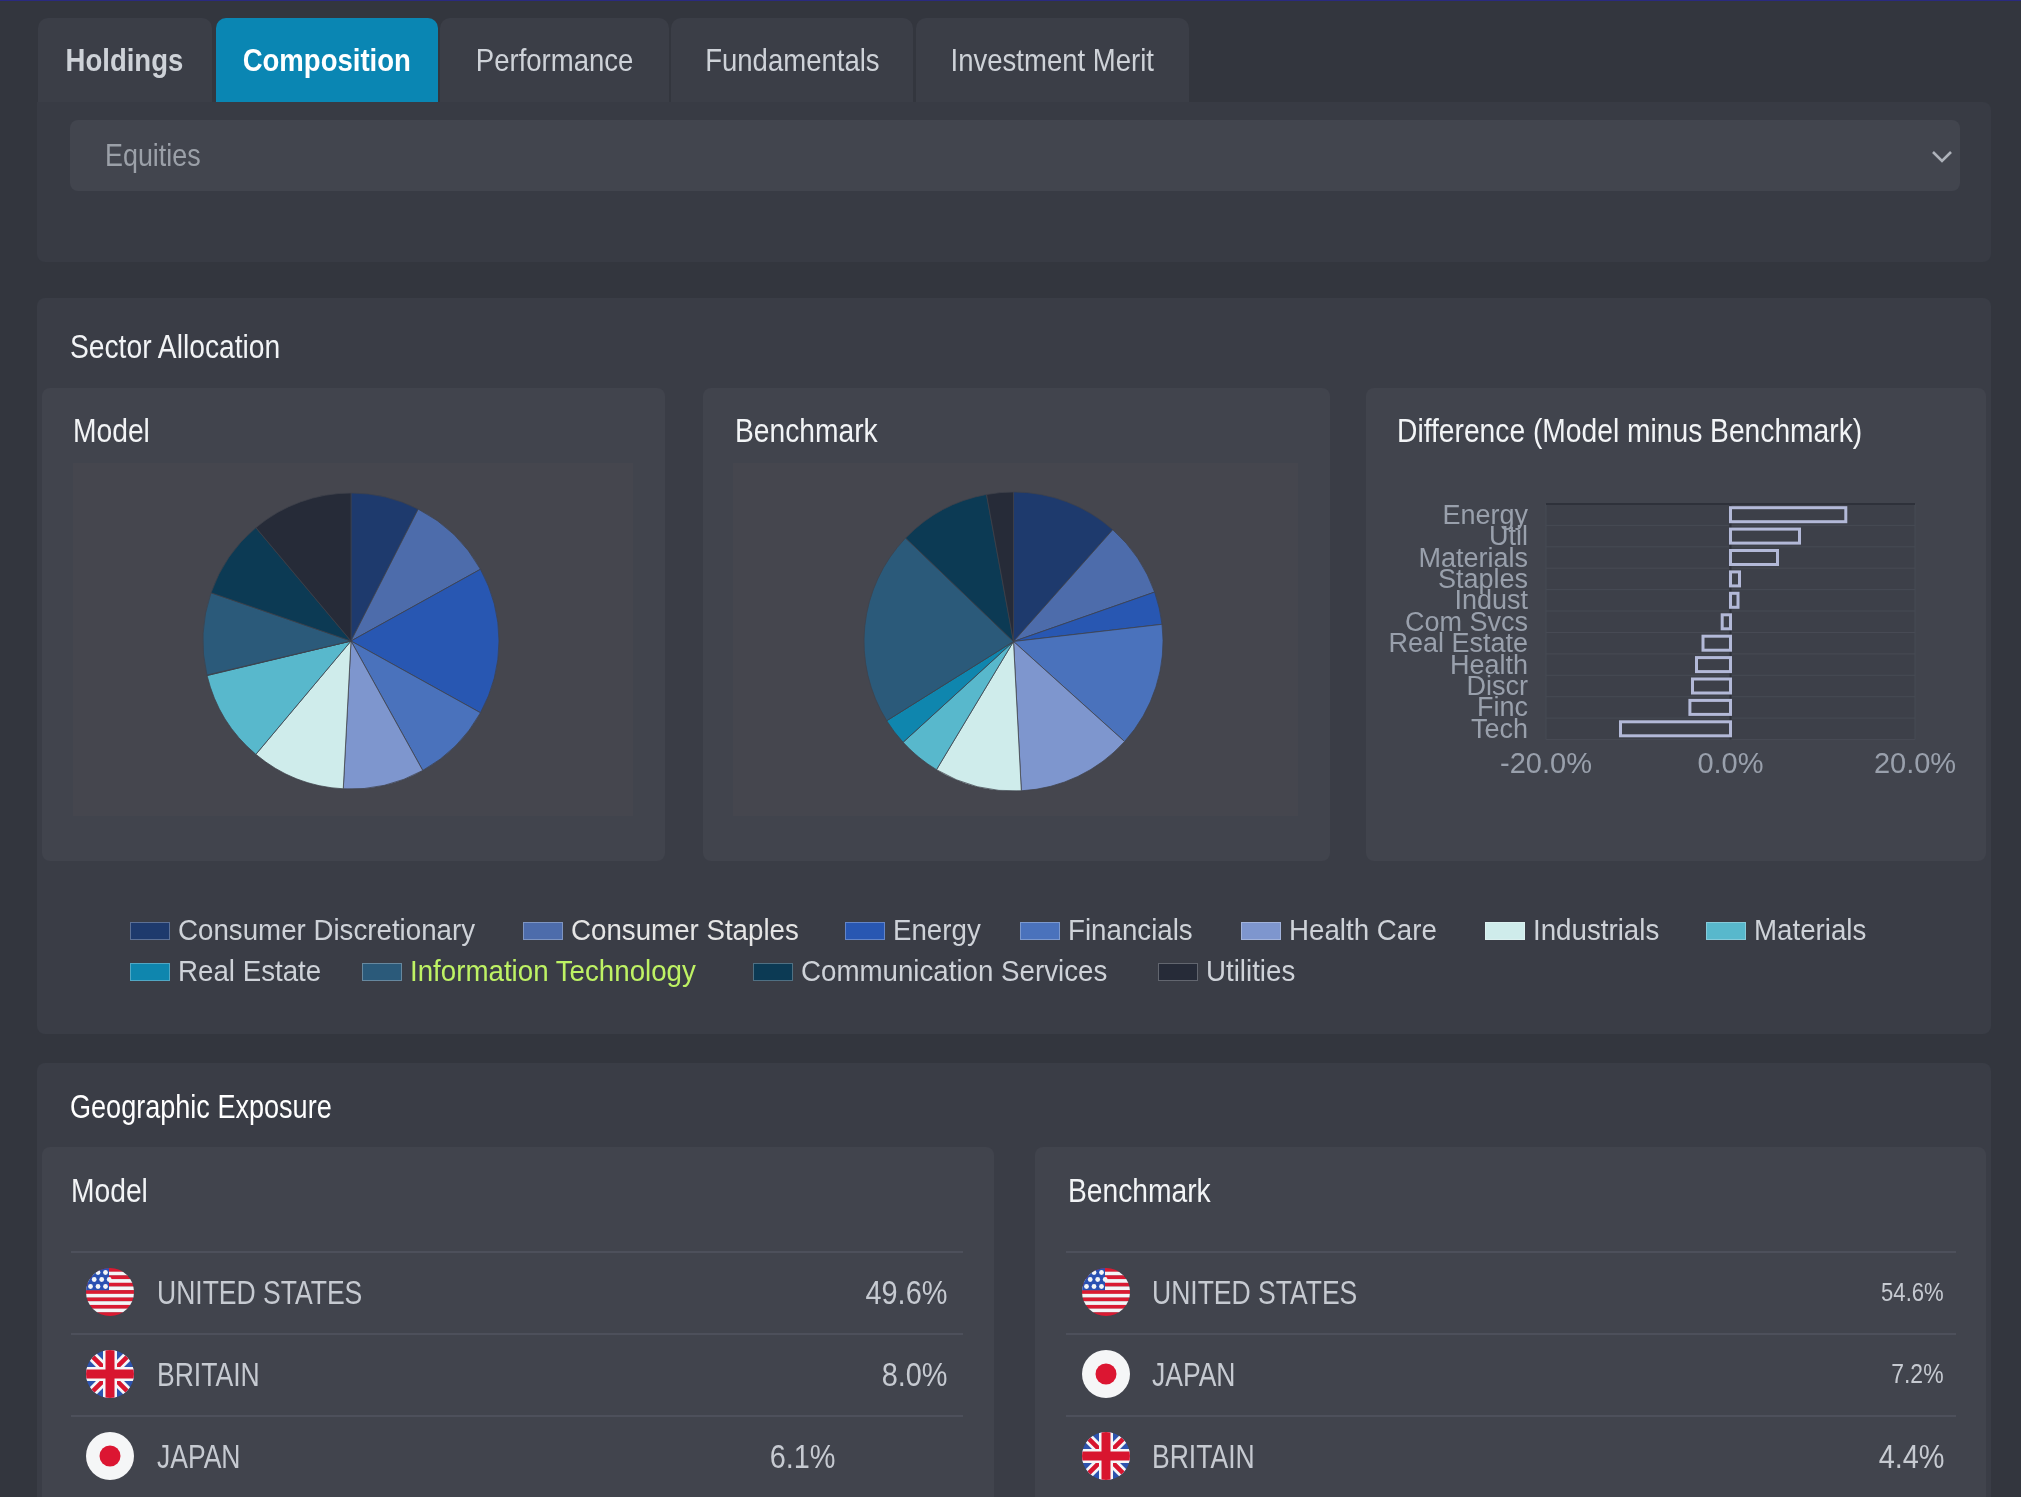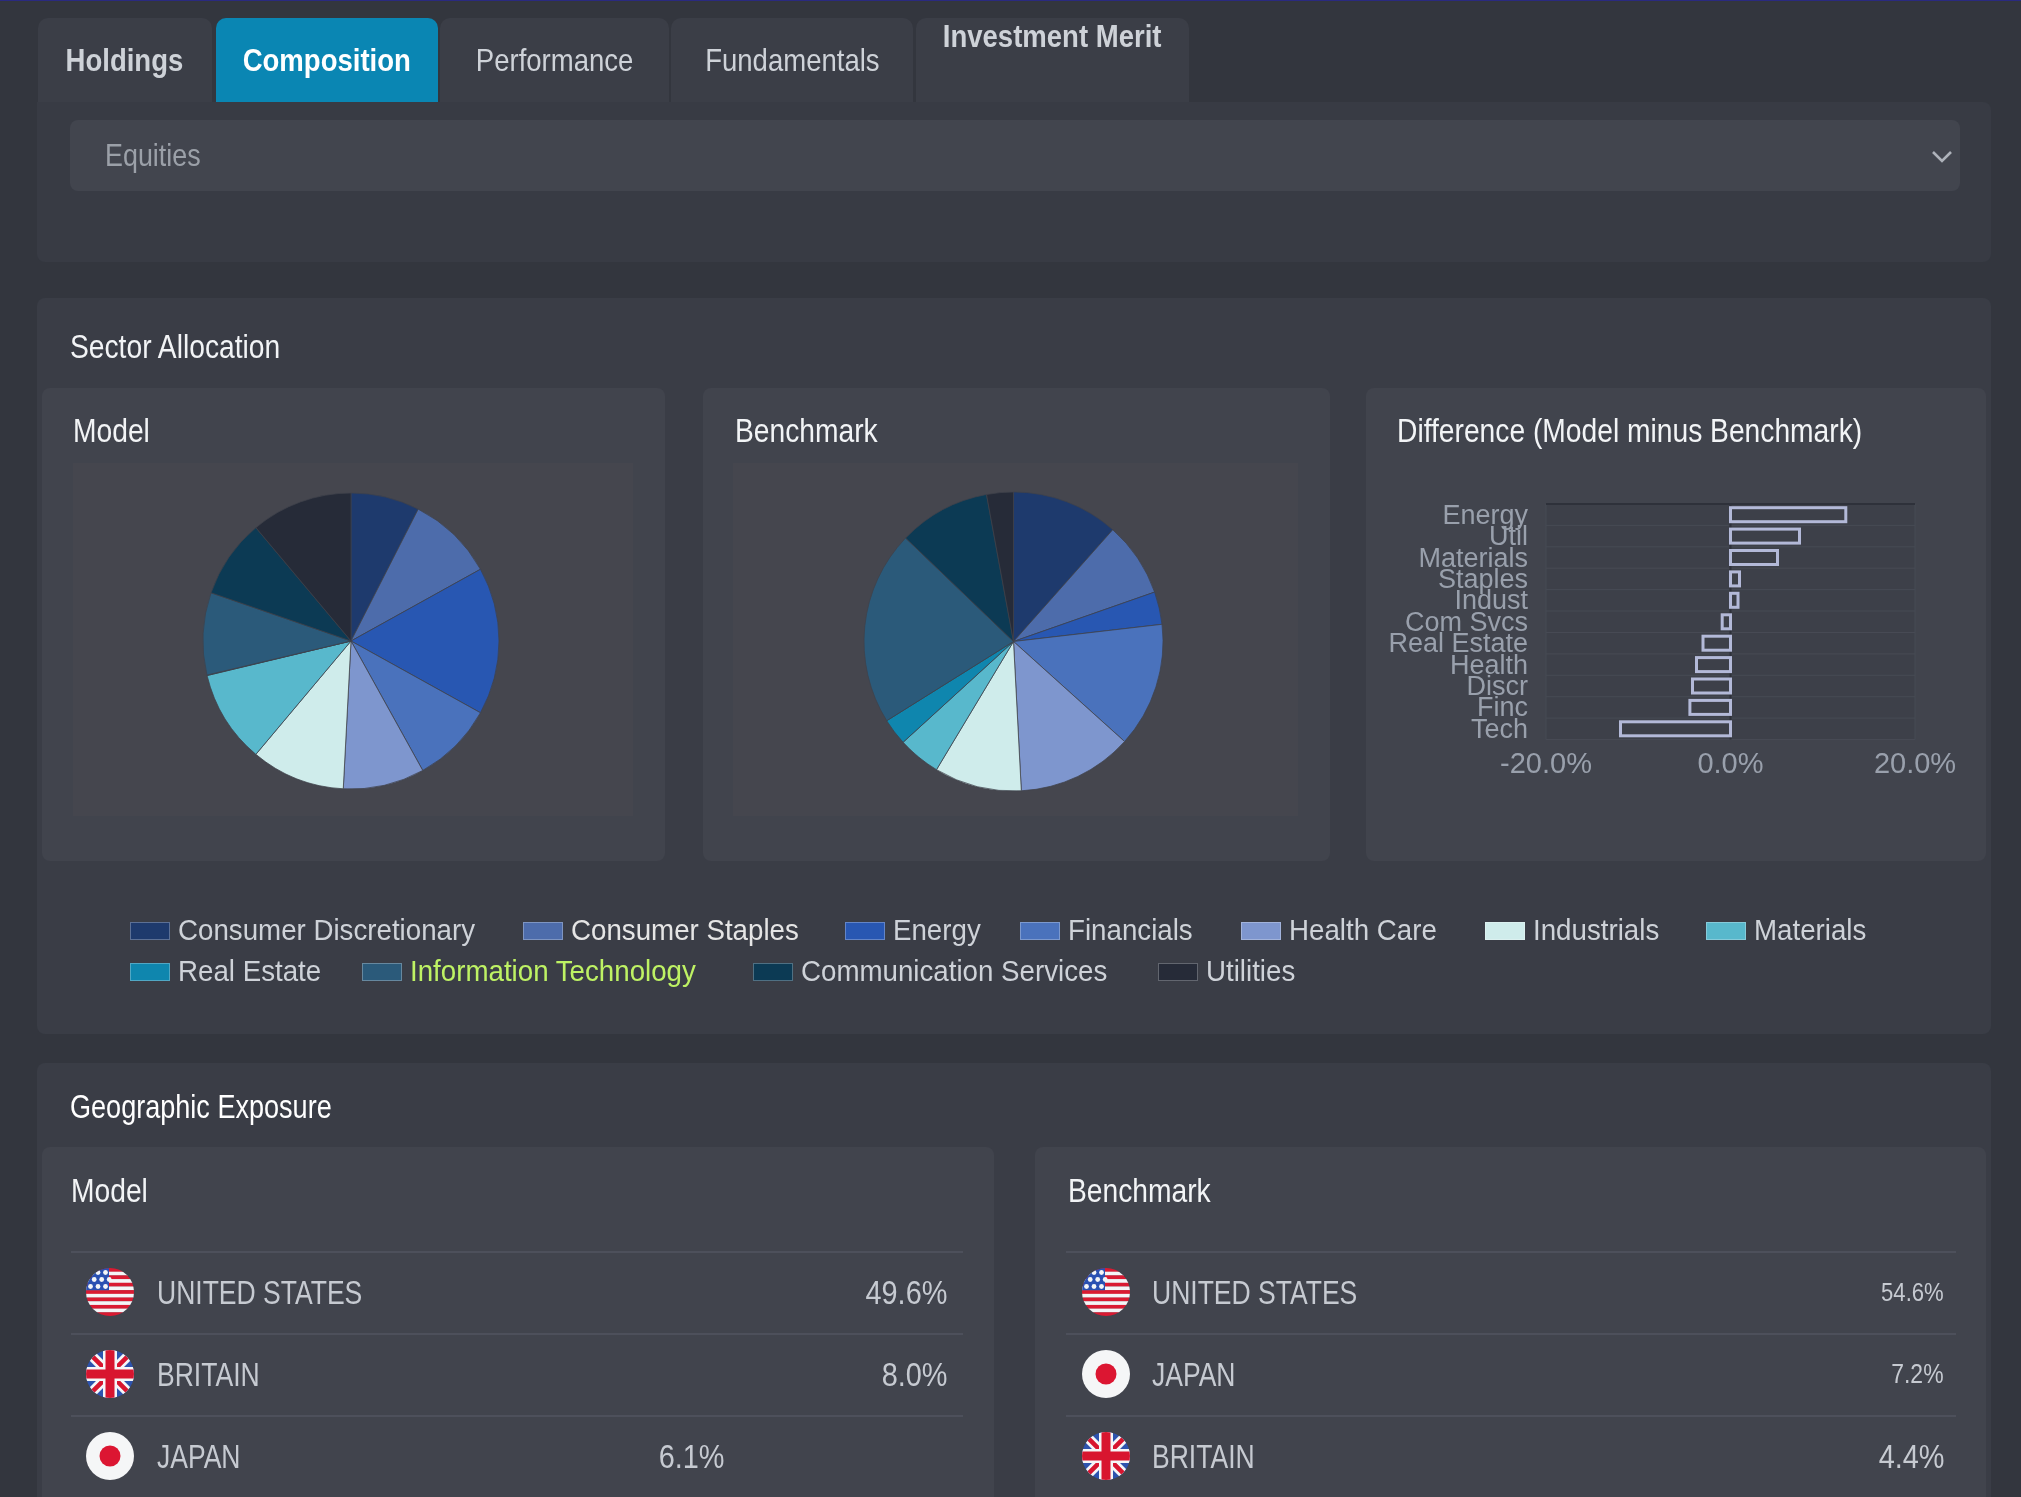--- a/index.html
+++ b/index.html
@@ -13,21 +13,21 @@
   </div>
 <div style="position:absolute;left:215.5px;top:18px;width:222px;height:84px;background:#0a86b3;border-radius:10px 10px 0 0;color:#ffffff;font-size:32px;font-weight:700;display:flex;align-items:center;justify-content:center">
     <span style="display:inline-block;transform:scaleX(0.86);transform-origin:50% 50%;white-space:nowrap">Composition</span>
   </div>
 <div style="position:absolute;left:440px;top:18px;width:228.5px;height:84px;background:#3b3e47;border-radius:10px 10px 0 0;color:#ced2d8;font-size:32px;font-weight:400;display:flex;align-items:center;justify-content:center">
     <span style="display:inline-block;transform:scaleX(0.86);transform-origin:50% 50%;white-space:nowrap">Performance</span>
   </div>
 <div style="position:absolute;left:671px;top:18px;width:242px;height:84px;background:#3b3e47;border-radius:10px 10px 0 0;color:#ced2d8;font-size:32px;font-weight:400;display:flex;align-items:center;justify-content:center">
     <span style="display:inline-block;transform:scaleX(0.86);transform-origin:50% 50%;white-space:nowrap">Fundamentals</span>
   </div>
-<div style="position:absolute;left:916px;top:18px;width:273px;height:84px;background:#3b3e47;border-radius:10px 10px 0 0;color:#ced2d8;font-size:32px;font-weight:700;display:flex;justify-content:center">
+<div style="position:absolute;left:916px;top:18px;width:273px;height:84px;background:#3b3e47;border-radius:10px 10px 0 0;color:#ced2d8;font-size:32px;font-weight:400;display:flex;align-items:center;justify-content:center">
     <span style="display:inline-block;transform:scaleX(0.86);transform-origin:50% 50%;white-space:nowrap">Investment Merit</span>
   </div>
 <div class="abs" style="left:37px;top:102px;width:1954px;height:160px;background:#383b44;border-radius:0 8px 8px 8px"></div>
 <div class="abs" style="left:70px;top:120px;width:1890px;height:71px;background:#42454e;border-radius:8px"></div>
 <div class="abs" style="left:105px;top:120px;height:71px;line-height:71px;font-size:32px;color:#9ba0a8"><span style="display:inline-block;transform:scaleX(0.84);transform-origin:0 50%;white-space:nowrap">Equities</span></div>
 <svg class="abs" style="left:1931px;top:150px" width="22" height="14" viewBox="0 0 22 14">
   <path d="M2 2 L11 11 L20 2" fill="none" stroke="#aeb2ba" stroke-width="2.6"></path>
   </svg>
 
 <div class="abs" style="left:37px;top:298px;width:1954px;height:736px;background:#3a3d46;border-radius:8px"></div>
@@ -196,21 +196,21 @@
       <path d="M24 -2 V50 M-2 24 H50" stroke="#d8152f" stroke-width="9"></path>
     </g>
   </svg>
 <div style="position:absolute;left:157px;top:1354px;height:40px;line-height:40px;font-size:34px;color:#c6cad1;white-space:nowrap"><span style="display:inline-block;transform:scaleX(0.78);transform-origin:0 50%;white-space:nowrap">BRITAIN</span></div>
 <div style="position:absolute;left:647px;top:1354px;width:300px;height:40px;line-height:40px;font-size:34px;color:#c6cad1;text-align:right"><span style="display:inline-block;transform:scaleX(0.85);transform-origin:100% 50%;white-space:nowrap">8.0%</span></div>
 <svg width="48" height="48" viewBox="0 0 48 48" style="position:absolute;left:86px;top:1432px">
     <circle cx="24" cy="24" r="24" fill="#f5f6f7"></circle>
     <circle cx="24" cy="24" r="10.5" fill="#dc1632"></circle>
   </svg>
 <div style="position:absolute;left:157px;top:1436px;height:40px;line-height:40px;font-size:34px;color:#c6cad1;white-space:nowrap"><span style="display:inline-block;transform:scaleX(0.78);transform-origin:0 50%;white-space:nowrap">JAPAN</span></div>
-<div style="position:absolute;left:647px;top:1436px;width:300px;height:40px;line-height:40px;font-size:34px;color:#c6cad1;text-align:left"><span style="display:inline-block;transform:scaleX(0.85);transform-origin:100% 50%;white-space:nowrap">6.1%</span></div>
+<div style="position:absolute;left:647px;top:1436px;width:300px;height:40px;line-height:40px;font-size:34px;color:#c6cad1;text-align:center"><span style="display:inline-block;transform:scaleX(0.85);transform-origin:100% 50%;white-space:nowrap">6.1%</span></div>
 <svg width="48" height="48" viewBox="0 0 48 48" style="position:absolute;left:1082px;top:1268px">
     <defs>
       <clipPath id="cus10821268">
         <circle cx="24" cy="24" r="24"></circle>
       </clipPath>
     </defs>
     <g clip-path="url(#cus10821268)">
       <rect x="0" y="0.00" width="48" height="3.89" fill="#da1a32"></rect>
       <rect x="0" y="3.69" width="48" height="3.89" fill="#f4f5f7"></rect>
       <rect x="0" y="7.38" width="48" height="3.89" fill="#da1a32"></rect>

